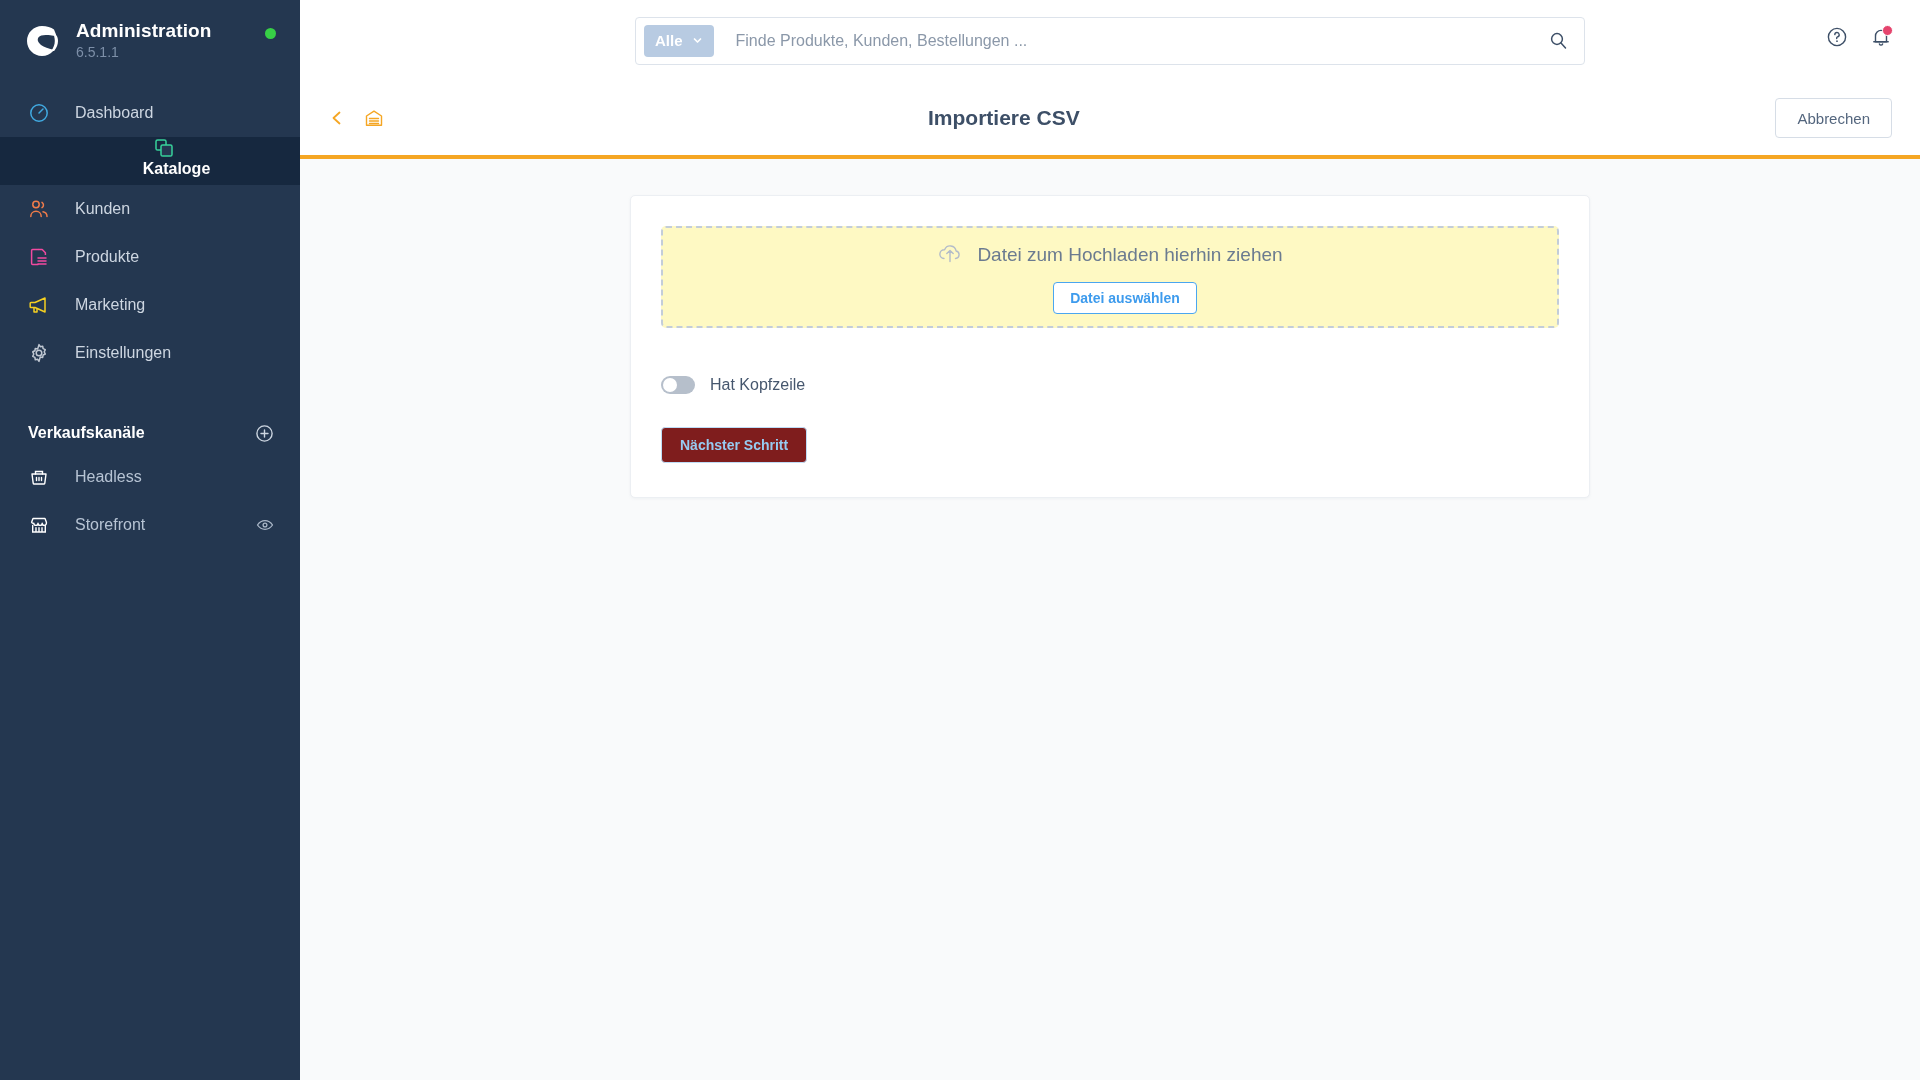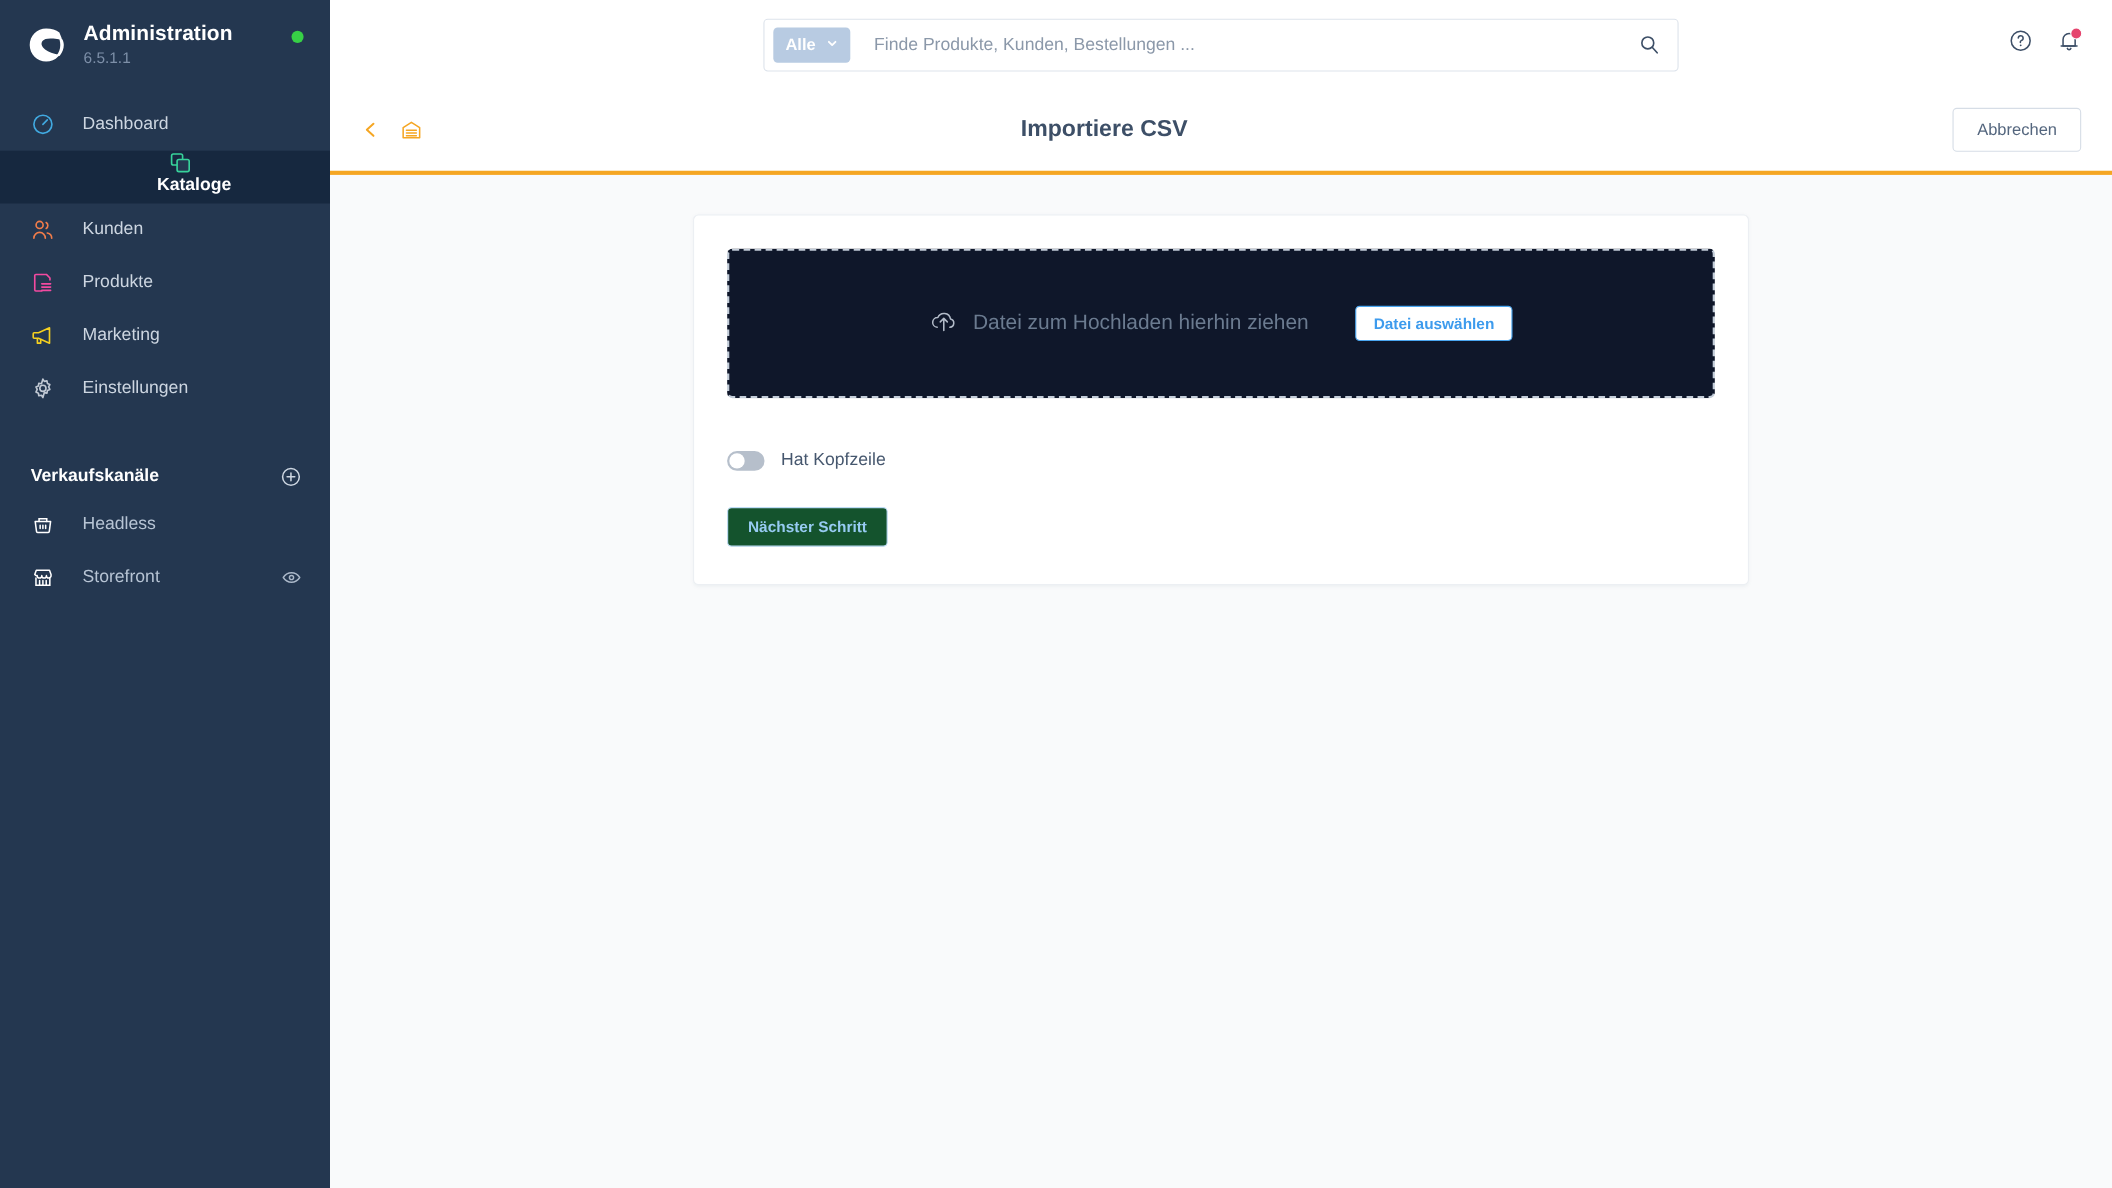--- a/index.html
+++ b/index.html
@@ -107,21 +107,21 @@
 
   
   .main { flex: 1; display: flex; flex-direction: column; min-width: 0; background: #f9fafb; }
 
   .topbar {
     height: 81px; background: #ffffff;
     display: flex; align-items: center;
     flex-shrink: 0;
   }
   .search-wrap {
-    width: 832px; margin: 0 auto;
+    width: 950px; margin: 0 auto;
     position: relative;
     display: flex; align-items: flex-end;
   }
   .search-box {
     width: 100%; height: 48px;
     border: 1px solid #dde3eb; border-radius: 4px;
     background: #ffffff;
     display: flex; align-items: center;
     padding: 0 8px 0 8px;
   }
@@ -181,25 +181,25 @@
   }
   .card {
     width: 960px; margin: 0 auto;
     background: #ffffff;
     border: 1px solid #eceff3;
     border-radius: 5px;
     box-shadow: 0 1px 3px rgba(120,135,155,.08);
     padding: 30px 30px 34px 30px;
   }
   .dropzone {
-    height: 136px;
+    height: 102px;
     border: 2px dashed #c3cdd9;
     border-radius: 5px;
-    background: #0f172a;
-    display: flex; flex-direction: row;
+    background: #fef9c3;
+    display: flex; flex-direction: column;
     align-items: center; justify-content: center;
     gap: 12px;
   }
   .dz-row { display: flex; align-items: center; gap: 14px; }
   .dz-text { color: #6b7b90; font-size: 19px; }
   .btn-choose {
     height: 32px; padding: 0 16px;
     border: 1px solid #4aa6f0; border-radius: 4px;
     background: #ffffff; color: #3d9bed;
     font-family: "Liberation Sans", sans-serif;
@@ -221,21 +221,21 @@
     position: absolute; left: 2px; top: 2px;
     width: 14px; height: 14px; border-radius: 50%;
     background: #ffffff;
   }
   .switch-label { color: #46576e; font-size: 16px; }
 
   .btn-next {
     margin-top: 33px;
     height: 36px; padding: 0 18px;
     border: 1px solid #bedcf6; border-radius: 4px;
-    background: #14532d; color: #97cbf2;
+    background: #7f1d1d; color: #97cbf2;
     font-family: "Liberation Sans", sans-serif;
     font-size: 14px; font-weight: bold;
     cursor: default;
   }
 </style>
 </head>
 <body>
 
 <div class="app">
 

